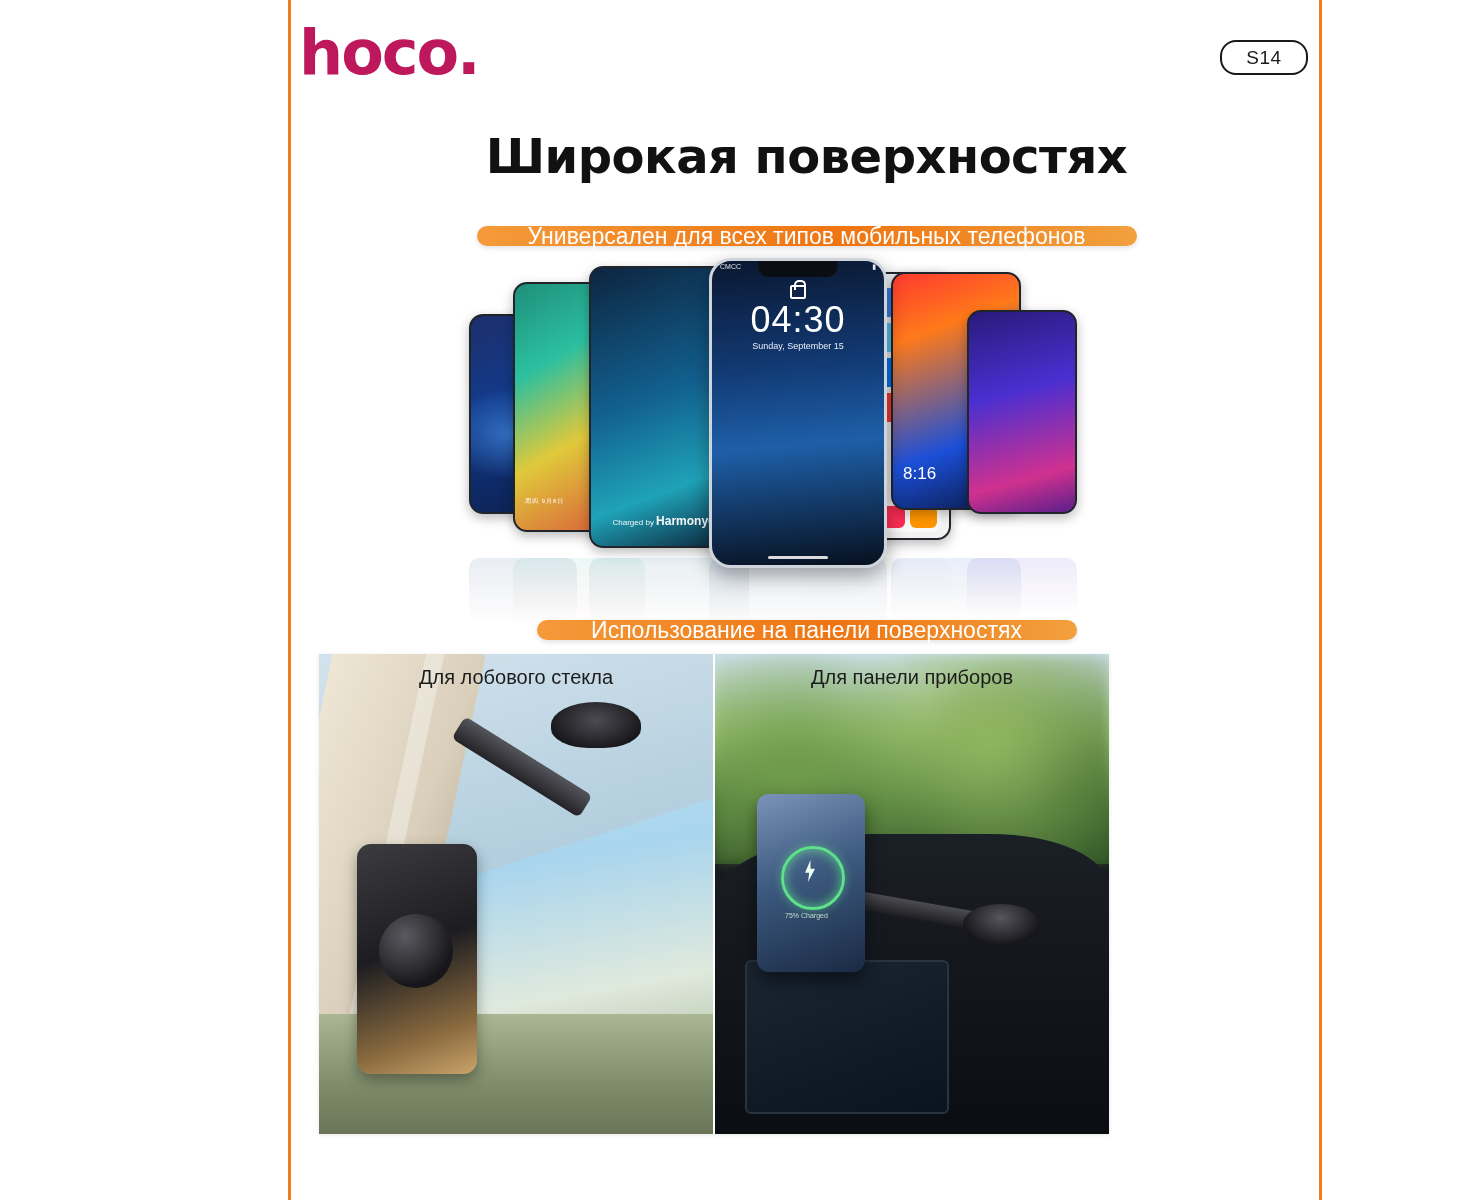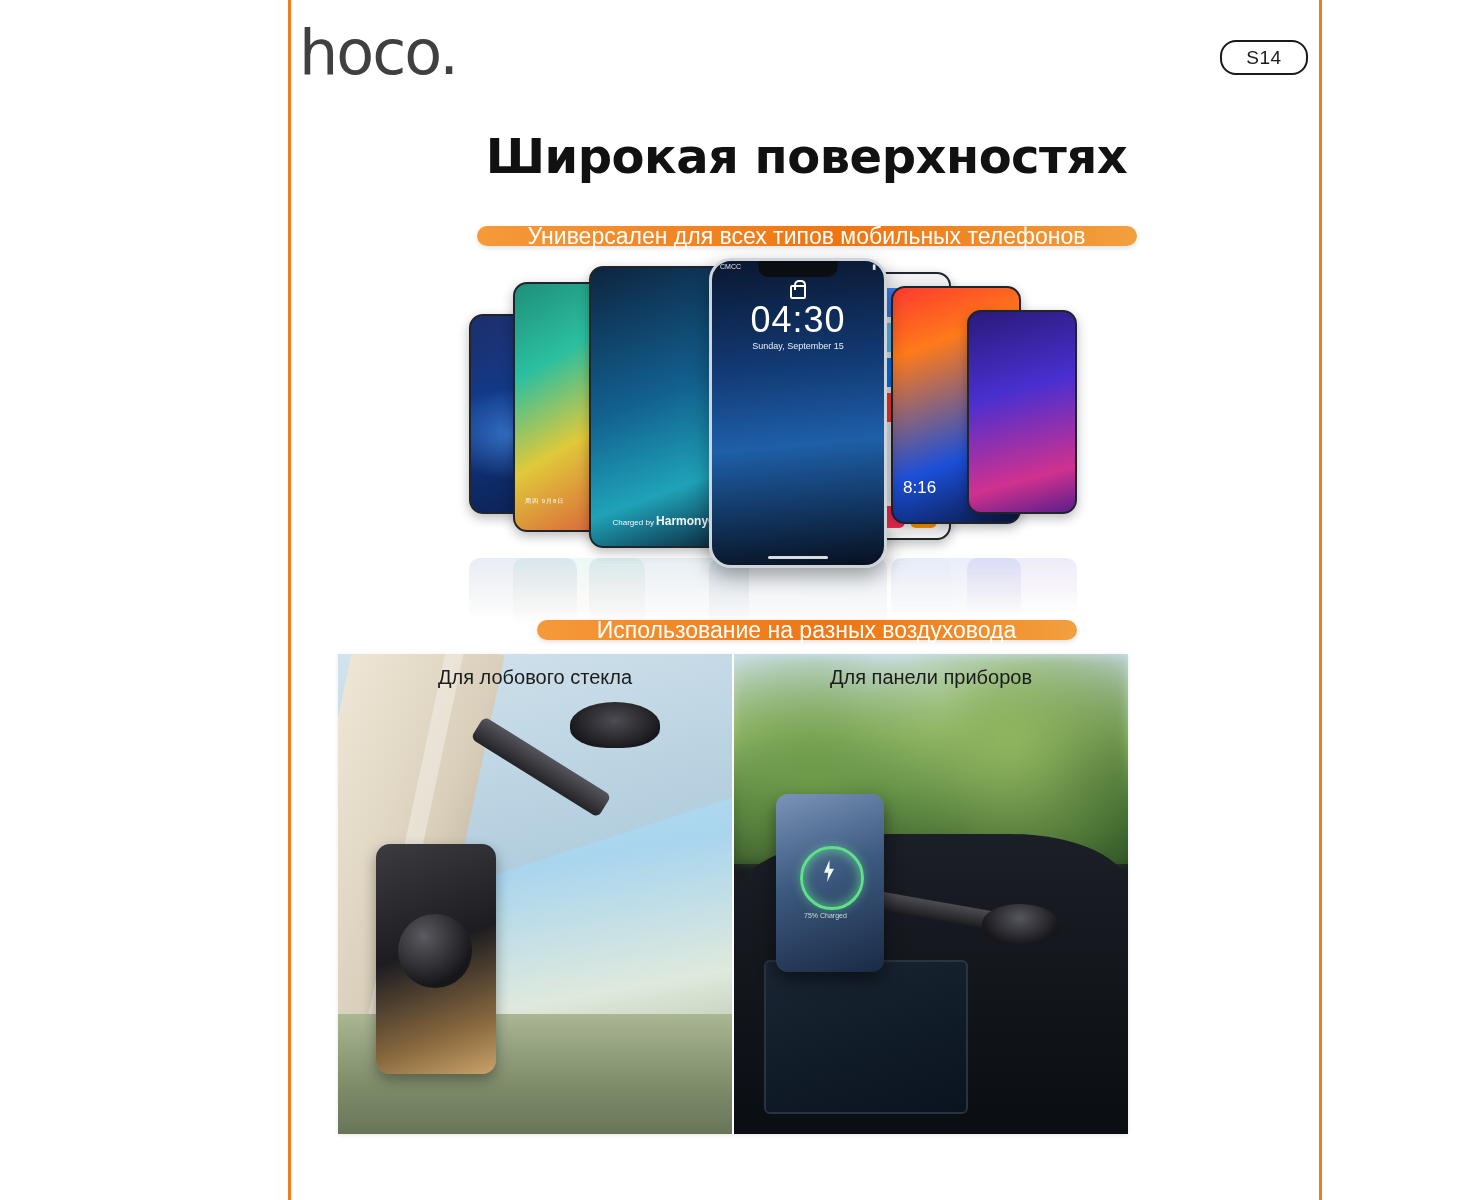--- a/index.html
+++ b/index.html
@@ -43,23 +43,23 @@
   .header {
     position: relative;
     height: 110px;
   }
   .logo {
     position: absolute;
     left: 8px;
     top: 22px;
     font-family: "DejaVu Sans", sans-serif;
     font-size: 62px;
-    font-weight: normal;
+    font-weight: bold;
     letter-spacing: -2px;
-    color: #404040;
+    color: #be185d;
     line-height: 1;
   }
   .model-badge {
     position: absolute;
     right: 14px;
     top: 40px;
     width: 84px;
     height: 31px;
     border: 2px solid #1a1a1a;
     border-radius: 16px;
@@ -149,21 +149,21 @@
   }
   .p-mid-left {
     left: 298px; top: 8px; width: 160px; height: 282px;
     background: linear-gradient(160deg,#0d2540 0%, #12608f 45%, #1fa3b8 75%, #0a1a30 100%);
   }
   .p-right-1 {
     left: 510px; top: 14px; width: 150px; height: 268px;
     background: #f2f2f4;
   }
   .p-right-2 {
-    left: 600px; top: 28px; width: 130px; height: 238px;
+    left: 600px; top: 14px; width: 130px; height: 238px;
     background: linear-gradient(160deg,#ff3a2f 0%, #ff7a1a 25%, #1b4fd8 70%, #0a1740 100%);
   }
   .p-far-right {
     left: 676px; top: 52px; width: 110px; height: 204px;
     background: linear-gradient(165deg,#2a1a7a 0%, #4a2fd0 40%, #d0318f 80%, #5a1f8a 100%);
   }
   .p-center {
     left: 418px; top: 0px; width: 178px; height: 310px;
     border-radius: 22px;
     border: 3px solid #cfd3da;
@@ -236,21 +236,21 @@
     position: absolute; border-radius: 10px; opacity: 0.17;
     filter: blur(0.5px);
     -webkit-mask-image: linear-gradient(to bottom, rgba(0,0,0,0.55), rgba(0,0,0,0));
     mask-image: linear-gradient(to bottom, rgba(0,0,0,0.55), rgba(0,0,0,0));
   }
 
   
   .surfaces {
     position: relative;
     margin-top: 14px;
-    margin-left: 47px;
+    margin-left: 28px;
     width: 790px;
     height: 480px;
     display: flex;
     box-shadow: 0 1px 4px rgba(0,0,0,0.1);
   }
   .surface {
     position: relative;
     flex: 1;
     overflow: hidden;
   }
@@ -506,21 +506,21 @@
         <div class="refl" style="left:178px; top:0; width:108px; height:64px; background:linear-gradient(180deg,#123a8a,#0b1f4d);"></div>
         <div class="refl" style="left:222px; top:0; width:132px; height:70px; background:linear-gradient(180deg,#2bbfa0,#d84f3a);"></div>
         <div class="refl" style="left:298px; top:0; width:160px; height:66px; background:linear-gradient(180deg,#12608f,#0a1a30);"></div>
         <div class="refl" style="left:418px; top:0; width:178px; height:70px; background:linear-gradient(180deg,#1e5fa8,#07101f);"></div>
         <div class="refl" style="left:510px; top:0; width:150px; height:64px; background:linear-gradient(180deg,#d8d8dc,#f2f2f4);"></div>
         <div class="refl" style="left:600px; top:0; width:130px; height:62px; background:linear-gradient(180deg,#1b4fd8,#0a1740);"></div>
         <div class="refl" style="left:676px; top:0; width:110px; height:58px; background:linear-gradient(180deg,#4a2fd0,#5a1f8a);"></div>
       </div>
     </div>
 
-    <div class="pill pill-2">Использование на разных воздуховода</div>
+    <div class="pill pill-2">Использование на панели поверхностях</div>
 
     <div class="surfaces">
 
       <div class="surface s1">
         <div class="sky"></div>
         <div class="roofband"></div>
         <div class="pillar"></div>
         <div class="glassline"></div>
         <div class="road"></div>
         <div class="arm"></div>

